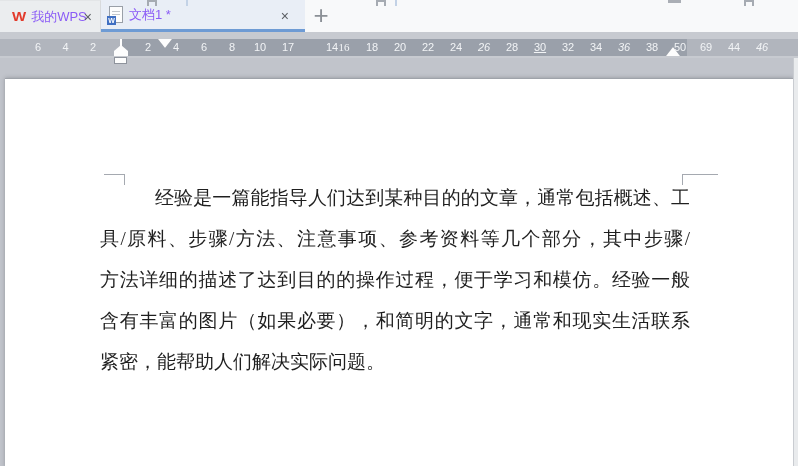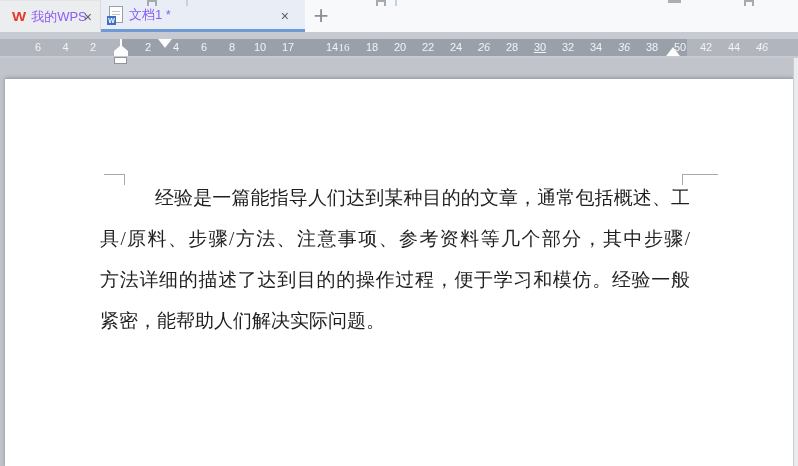--- a/index.html
+++ b/index.html
@@ -112,30 +112,31 @@
     <span class="tick" style="left: 428px;">22</span>
     <span class="tick" style="left: 456px;">24</span>
     <span class="tick" style="left: 484px; font-style: italic;">26</span>
     <span class="tick" style="left: 512px;">28</span>
     <span class="tick" style="left: 540px; text-decoration: underline;">30</span>
     <span class="tick" style="left: 568px;">32</span>
     <span class="tick" style="left: 596px;">34</span>
     <span class="tick" style="left: 624px; font-style: italic;">36</span>
     <span class="tick" style="left: 652px;">38</span>
     <span class="tick" style="left: 680px;">50</span>
-    <span class="tick" style="left: 706px;">42</span>
+    <span class="tick" style="left: 706px;">69</span>
     <span class="tick" style="left: 734px;">44</span>
     <span class="tick" style="left: 762px; font-style: italic;">46</span>
   </div>
 
 <div class="page">
   <div class="cropmark cropmark--tl"></div>
   <div class="cropmark cropmark--tr"></div>
   <div class="textblock">
     <div class="tline j first">经验是一篇能指导人们达到某种目的的文章，通常包括概述、工</div>
     <div class="tline j">具/原料、步骤/方法、注意事项、参考资料等几个部分，其中步骤/</div>
     <div class="tline j">方法详细的描述了达到目的的操作过程，便于学习和模仿。经验一般</div>
+    <div class="tline j">含有丰富的图片（如果必要），和简明的文字，通常和现实生活联系</div>
     <div class="tline">紧密，能帮助人们解决实际问题。</div>
   </div>
 
 </div>
 
 <div class="scrollstrip"></div>
 
 </body></html>

